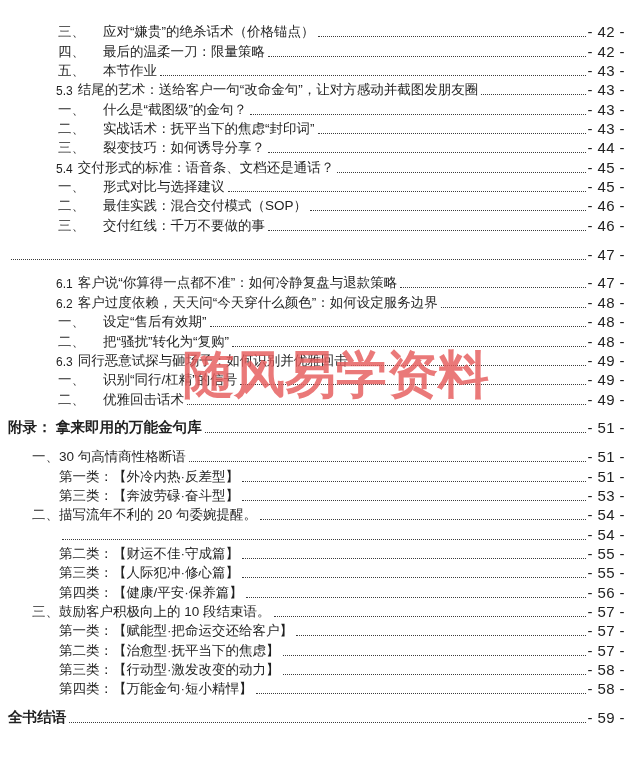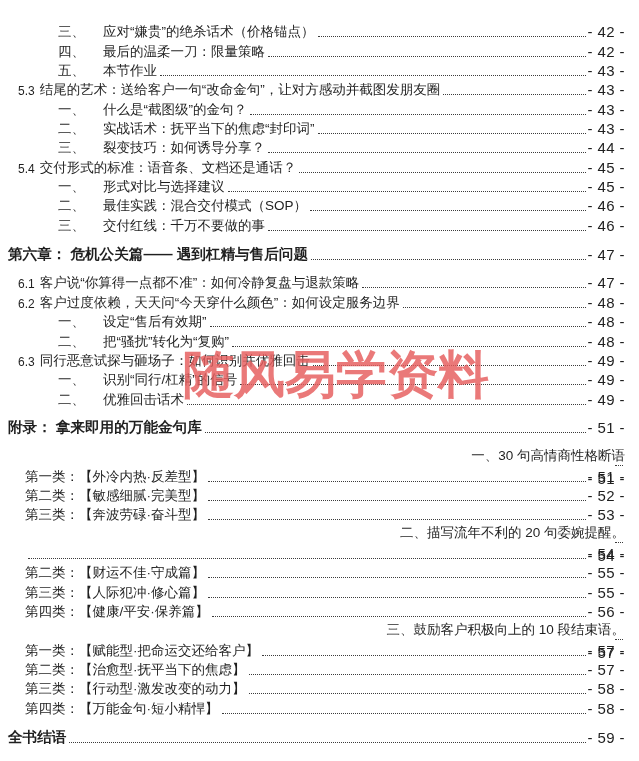--- a/index.html
+++ b/index.html
@@ -36,26 +36,26 @@
     letter-spacing: 0.4px;
     padding-bottom: 1px;
     color: #1f1f1f;
   }
   .lv-h {
     margin: 9.5px 0 9.5px 8px;
     font-weight: bold;
     font-size: 14.6px;
   }
   .lv-h .page-num { font-weight: normal; }
-  .lv-s { margin-left: 18px; text-align: right; }
+  .lv-s { margin-left: 56px; text-align: right; }
   .lv-s .num { margin-right: 5px; font-size: 12px; padding-bottom: 1px; }
   .lv-i { margin-left: 58px; }
   .lv-i .num { width: 45px; }
-  .lv-a1 { margin-left: 32px; flex-direction: column; }
-  .lv-a2 { margin-left: 25px; }
+  .lv-a1 { margin-left: 32px; }
+  .lv-a2 { margin-left: 59px; }
   .watermark {
     position: absolute;
     left: 183px;
     top: 341px;
     font-size: 51px;
     font-weight: bold;
     letter-spacing: 0px;
     white-space: nowrap;
     opacity: 0.82;
     z-index: 5;
@@ -127,21 +127,20 @@
         <span class="leader"></span>
         <span class="page-num">- 46 -</span>
       </div>
       <div class="row lv-i">
         <span class="num">三、</span>
         <span class="label">交付红线：千万不要做的事</span>
         <span class="leader"></span>
         <span class="page-num">- 46 -</span>
       </div>
       <div class="row lv-h">
-        <span class="label">第六章： 危机公关篇—— 遇到杠精与售后问题</span>
         <span class="leader"></span>
         <span class="page-num">- 47 -</span>
       </div>
       <div class="row lv-s">
         <span class="num">6.1</span>
         <span class="label">客户说“你算得一点都不准”：如何冷静复盘与退款策略</span>
         <span class="leader"></span>
         <span class="page-num">- 47 -</span>
       </div>
       <div class="row lv-s">
@@ -187,25 +186,20 @@
       </div>
       <div class="row lv-a1">
         <span class="label">一、30 句高情商性格断语</span>
         <span class="leader"></span>
         <span class="page-num">- 51 -</span>
       </div>
       <div class="row lv-a2">
         <span class="label">第一类：【外冷内热·反差型】</span>
         <span class="leader"></span>
         <span class="page-num">- 51 -</span>
-      </div>
-      <div class="row lv-a2">
-        <span class="label">第二类：【敏感细腻·完美型】</span>
-        <span class="leader"></span>
-        <span class="page-num">- 52 -</span>
       </div>
       <div class="row lv-a2">
         <span class="label">第三类：【奔波劳碌·奋斗型】</span>
         <span class="leader"></span>
         <span class="page-num">- 53 -</span>
       </div>
       <div class="row lv-a1">
         <span class="label">二、描写流年不利的 20 句委婉提醒。</span>
         <span class="leader"></span>
         <span class="page-num">- 54 -</span>

